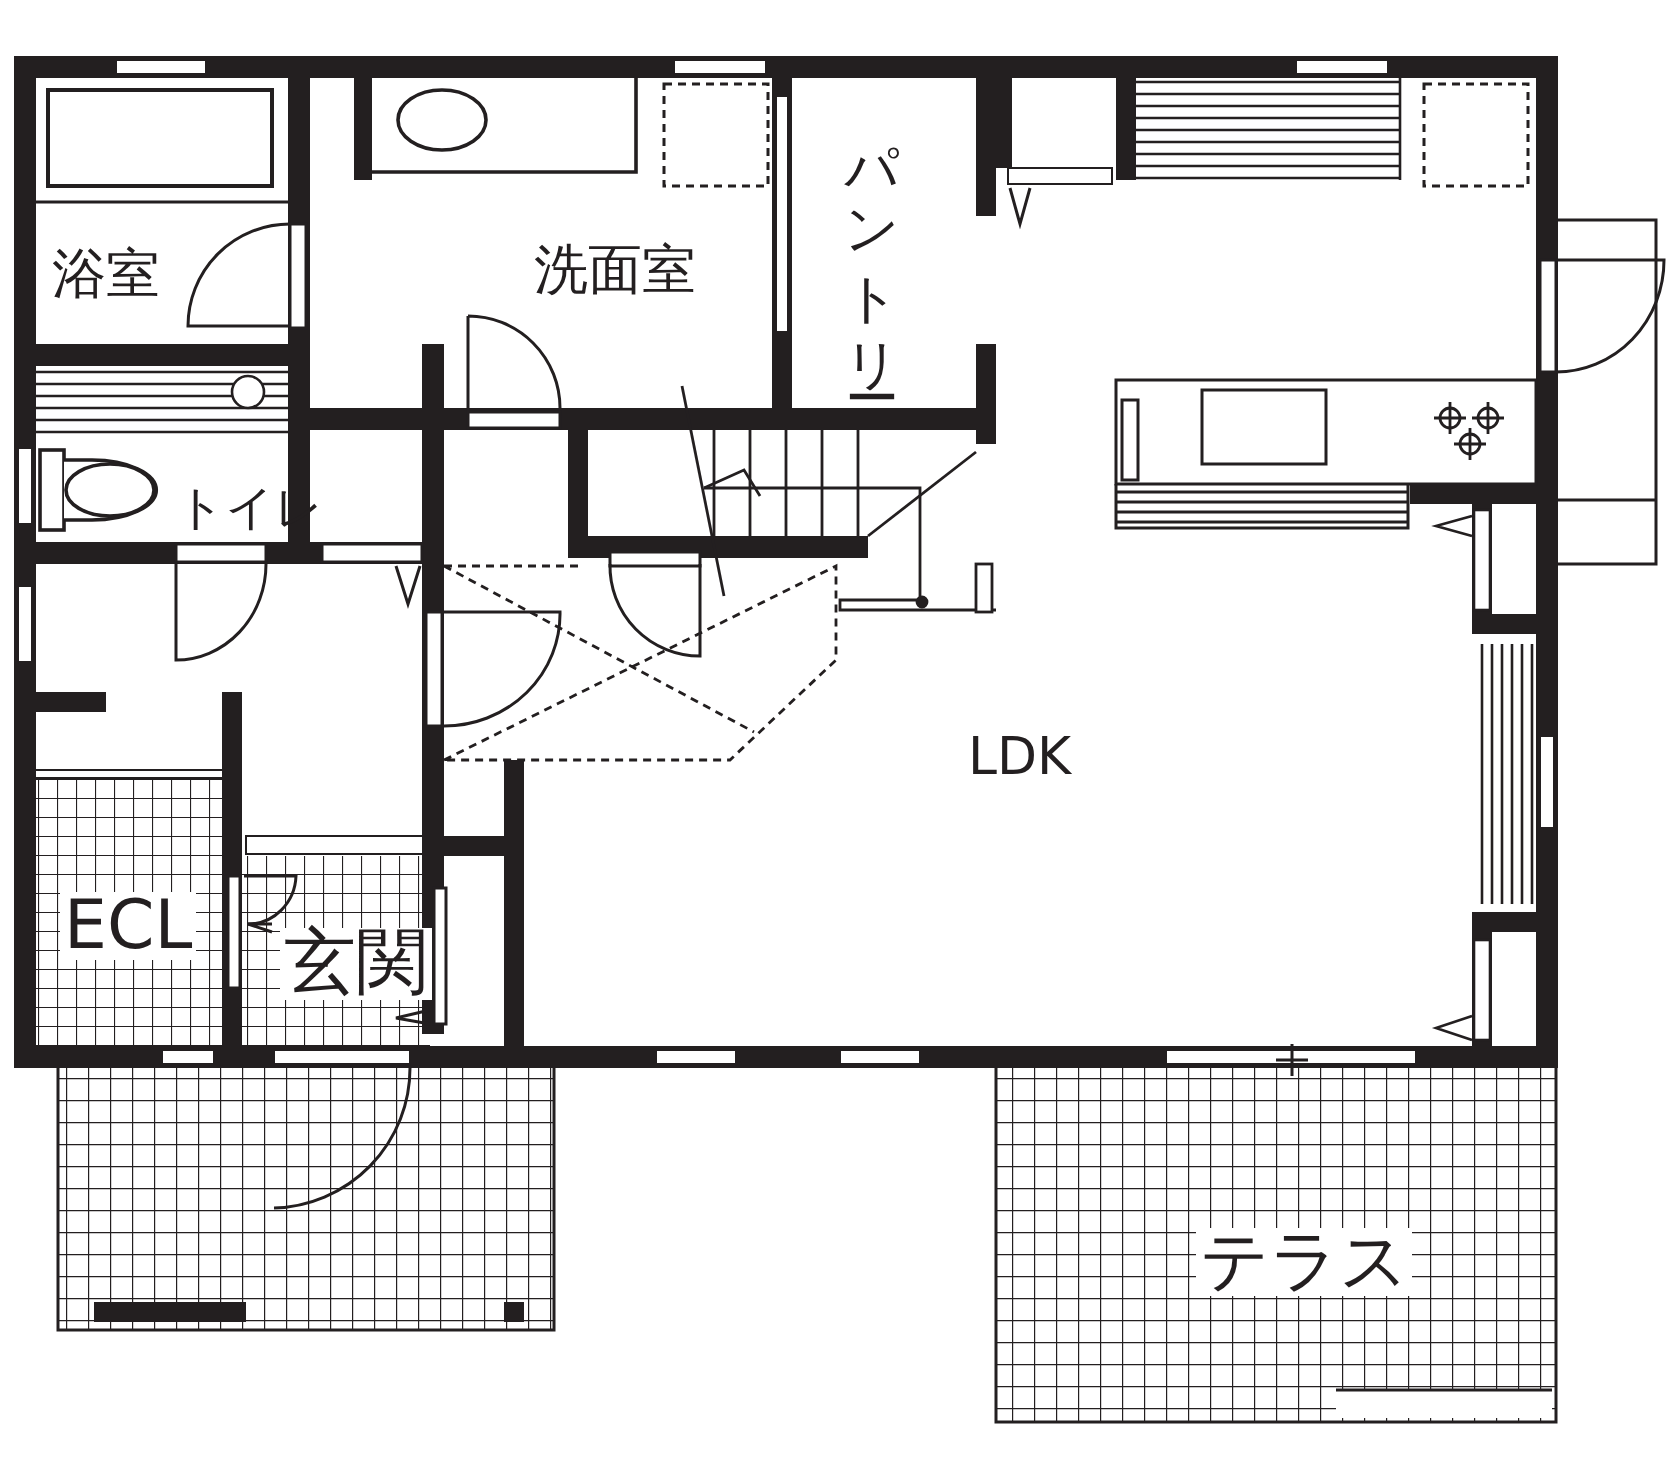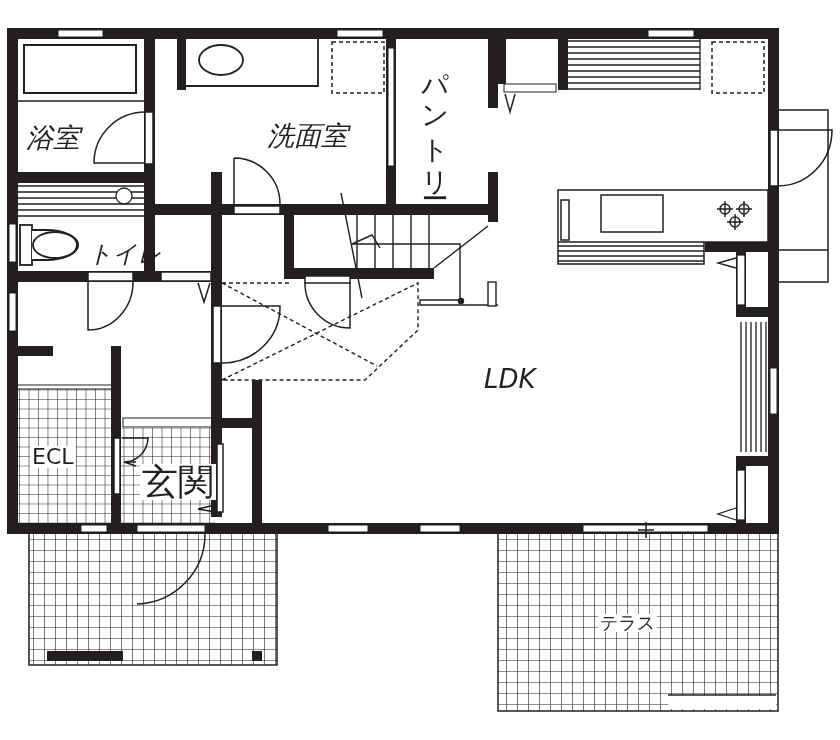--- a/index.html
+++ b/index.html
@@ -1,19 +1,19 @@
 <!DOCTYPE html>
 <html><head>
 <meta charset="utf-8">
 <style>
   html, body { margin: 0; padding: 0; background: #ffffff; }
   body { width: 840px; height: 740px; overflow: hidden; position: relative; font-family: "DejaVu Sans", sans-serif; }
   svg { position: absolute; left: 0; top: 0; }
   .lbl { position: absolute; font-family: "DejaVu Sans", sans-serif; color: #231f20; font-size: 27px; line-height: 1; background: #ffffff; padding: 0 2px; white-space: nowrap; }
-  .lbl.nobg { background: transparent; font-style: italic; }
+  .lbl.nobg { background: transparent; }
   .vert { writing-mode: vertical-rl; text-orientation: upright; letter-spacing: 2px; background: transparent; }
 </style>
 </head>
 <body>
 
 <svg width="840" height="740" viewBox="0 0 840 740">
   <defs>
     <pattern id="tile" width="11" height="11" patternUnits="userSpaceOnUse">
       <rect width="11" height="11" fill="#fff"></rect>
       <path d="M0 0 H11 M0 0 V11" stroke="#231f20" stroke-width="1.2"></path>
@@ -211,15 +211,15 @@
 
     <path d="M205 534 A70 70 0 0 1 137 604"></path>
   </g>
 </svg>
 
 <div class="lbl nobg" style="left:24px; top:124px;">浴室</div>
 <div class="lbl nobg" style="left:218px; top:122px;margin-left:47px;">洗面室</div>
 <div class="lbl vert" style="left:420px; top:54px; font-size:27px;">パントリー</div>
 <div class="lbl nobg" style="left:86px; top:242px; font-size:24px;">トイレ</div>
 <div class="lbl nobg" style="left:482px; top:366px; font-size:26px;">LDK</div>
-<div class="lbl" style="left:30px; top:446px; font-size:22px;">ECL</div>
+<div class="lbl" style="left:30px; top:446px; font-size:34px;">ECL</div>
 <div class="lbl" style="left:140px; top:464px; font-size:36px;">玄関</div>
-<div class="lbl" style="left:598px; top:614px; font-size:18px;">テラス</div>
+<div class="lbl" style="left:598px; top:614px; font-size:34px;">テラス</div>
 
 </body></html>

